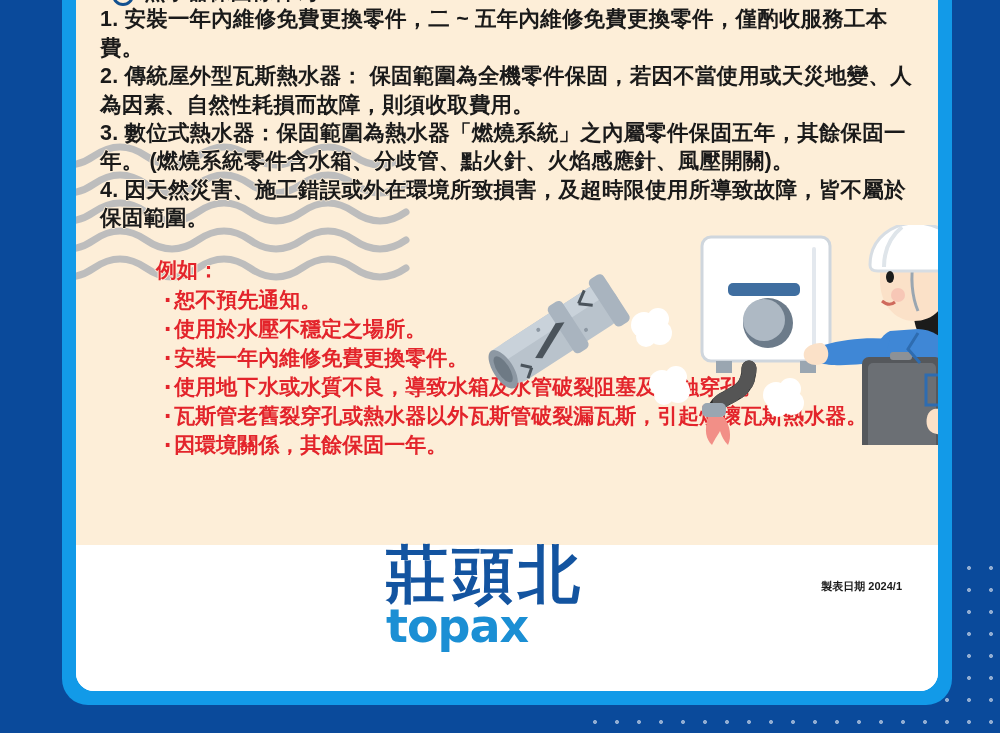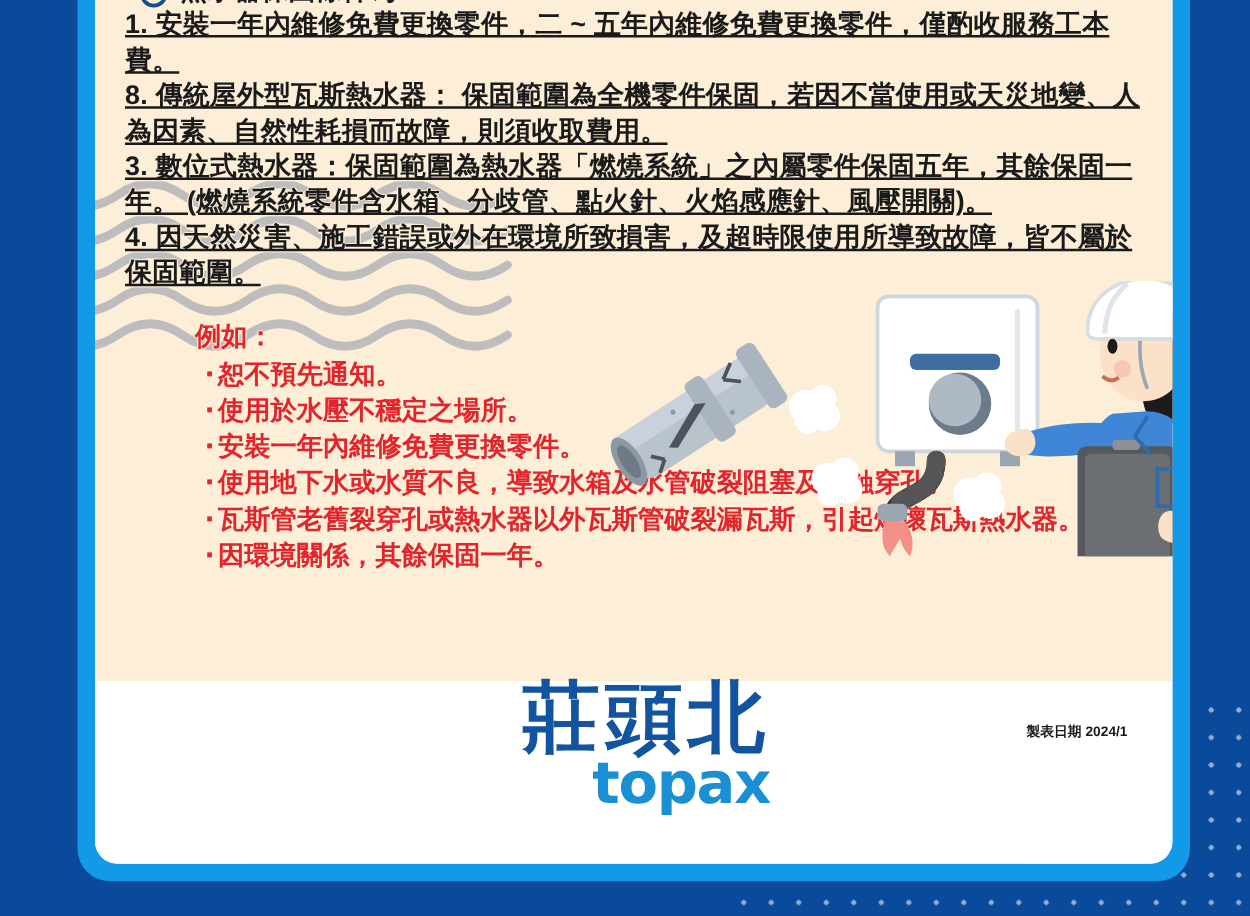--- a/index.html
+++ b/index.html
@@ -101,21 +101,21 @@
     text-shadow:
        1px 0 0 #fdeed8, -1px 0 0 #fdeed8,
        0 1px 0 #fdeed8, 0 -1px 0 #fdeed8;
   }
   #heading-text { font-size: 21.5px; }
   #clauses {
     padding-left: 24px;
     padding-right: 16px;
     margin-top: -1px;
   }
-  .clause { margin: 0; text-decoration: underline; }
+  .clause { margin: 0; }
   #examples-block {
     padding-left: 80px;
     margin-top: 22px;
   }
   .red {
     font-weight: bold;
     color: #e3242b;
     font-size: 21px;
     line-height: 29px;
     text-shadow:
@@ -135,23 +135,23 @@
   }
   
   #footer {
     position: absolute;
     left: 0; top: 575px; right: 0; bottom: 0;
     background: #ffffff;
     z-index: 5;
   }
   #logo {
     position: absolute;
-    left: 300px; top: -8px;
+    left: 310px; top: -8px;
     width: 240px; height: 140px;
-    text-align: right;
+    text-align: left;
   }
   #logo-cn {
     font-family: "Liberation Serif", "DejaVu Serif", serif;
     font-weight: bold;
     font-size: 62px;
     color: #1354a0;
     letter-spacing: 4px;
     line-height: 76px;
     white-space: nowrap;
   }
@@ -198,21 +198,21 @@
 
     <div id="content">
 
       <div class="heading-row">
         <div class="target-icon"></div>
         <div class="blk" id="heading-text">熱水器保固條件為</div>
       </div>
 
       <div id="clauses">
         <p class="blk clause">1. 安裝一年內維修免費更換零件，二 ~ 五年內維修免費更換零件，僅酌收服務工本費。</p>
-        <p class="blk clause">8. 傳統屋外型瓦斯熱水器： 保固範圍為全機零件保固，若因不當使用或天災地變、人為因素、自然性耗損而故障，則須收取費用。</p>
+        <p class="blk clause">2. 傳統屋外型瓦斯熱水器： 保固範圍為全機零件保固，若因不當使用或天災地變、人為因素、自然性耗損而故障，則須收取費用。</p>
         <p class="blk clause">3. 數位式熱水器：保固範圍為熱水器「燃燒系統」之內屬零件保固五年，其餘保固一年。 (燃燒系統零件含水箱、分歧管、點火針、火焰感應針、風壓開關)。</p>
         <p class="blk clause">4. 因天然災害、施工錯誤或外在環境所致損害，及超時限使用所導致故障，皆不屬於保固範圍。</p>
       </div>
 
       <div id="examples-block">
         <div class="red" id="examples-label">例如：</div>
 
         <div class="red ex-item">
           <span class="dot">‧</span><span>恕不預先通知。</span>
         </div>

